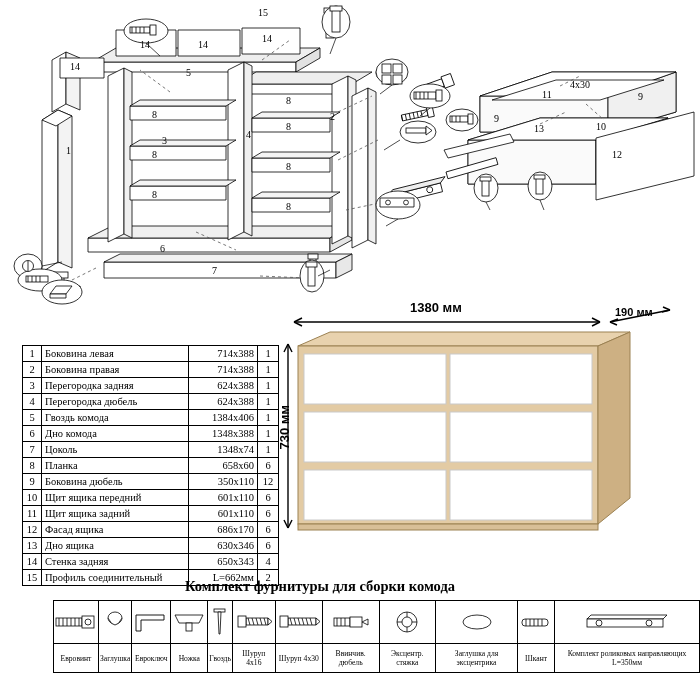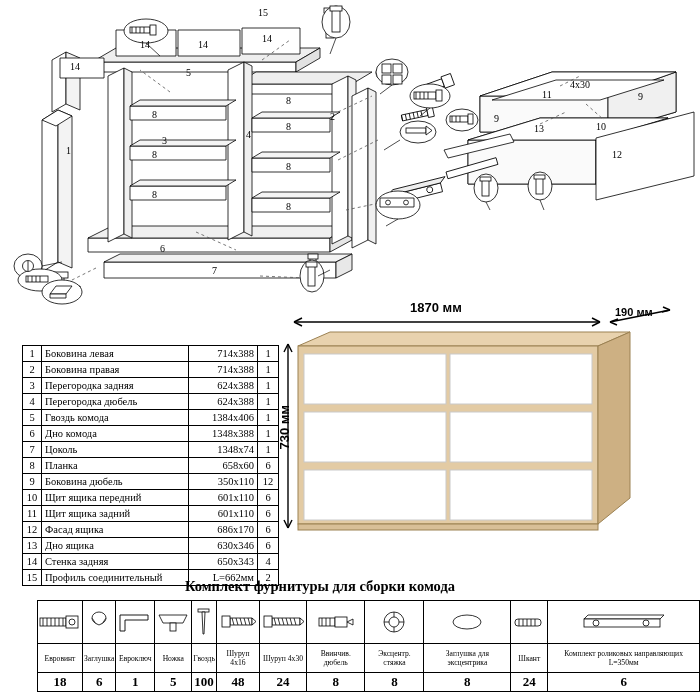--- a/index.html
+++ b/index.html
@@ -79,21 +79,21 @@
     position: absolute;
     left: 0; top: 578px;
     width: 640px;
     text-align: center;
     font-family: "Liberation Serif", serif;
     font-weight: bold;
     font-size: 14.5px;
   }
   #hardware-table {
     position: absolute;
-    left: 37px;
+    left: 53px;
     top: 600px;
     border-collapse: collapse;
     font-family: "Liberation Serif", serif;
     font-size: 8px;
   }
   #hardware-table td {
     border: 1px solid #000;
     text-align: center;
     vertical-align: middle;
     padding: 0;
@@ -508,21 +508,21 @@
         <rect x="26" y="112" width="142" height="50" fill="#ffffff" stroke="#c9c9c9"></rect>
         <rect x="172" y="112" width="142" height="50" fill="#ffffff" stroke="#c9c9c9"></rect>
         <rect x="26" y="170" width="142" height="50" fill="#ffffff" stroke="#c9c9c9"></rect>
         <rect x="172" y="170" width="142" height="50" fill="#ffffff" stroke="#c9c9c9"></rect>
 
         <rect x="20" y="224" width="300" height="6" fill="#d8bf97"></rect>
       </g>
     </svg>
   </div>
 
-  <div class="dim-label" id="label-width">1870 мм</div>
+  <div class="dim-label" id="label-width">1380 мм</div>
   <div class="dim-label" id="label-depth">190 мм</div>
   <div class="dim-label" id="label-height">730 мм</div>
 
   <div id="hardware-title">Комплект фурнитуры для сборки комода</div>
 
   <table id="hardware-table">
     <tbody>
       <tr class="icons">
         <td>
           <svg class="hw-icon" width="44" height="18" viewBox="0 0 44 18">
@@ -637,30 +637,16 @@
         <td>Ножка</td>
         <td>Гвоздь</td>
         <td>Шуруп 4х16</td>
         <td>Шуруп 4х30</td>
         <td>Ввинчив. дюбель</td>
         <td>Эксцентр. стяжка</td>
         <td>Заглушка для эксцентрика</td>
         <td>Шкант</td>
         <td>Комплект роликовых направляющих L=350мм</td>
       </tr>
-      <tr class="counts">
-        <td>18</td>
-        <td>6</td>
-        <td>1</td>
-        <td>5</td>
-        <td>100</td>
-        <td>48</td>
-        <td>24</td>
-        <td>8</td>
-        <td>8</td>
-        <td>8</td>
-        <td>24</td>
-        <td>6</td>
-      </tr>
     </tbody>
   </table>
 
 </div>
 
 </body></html>

